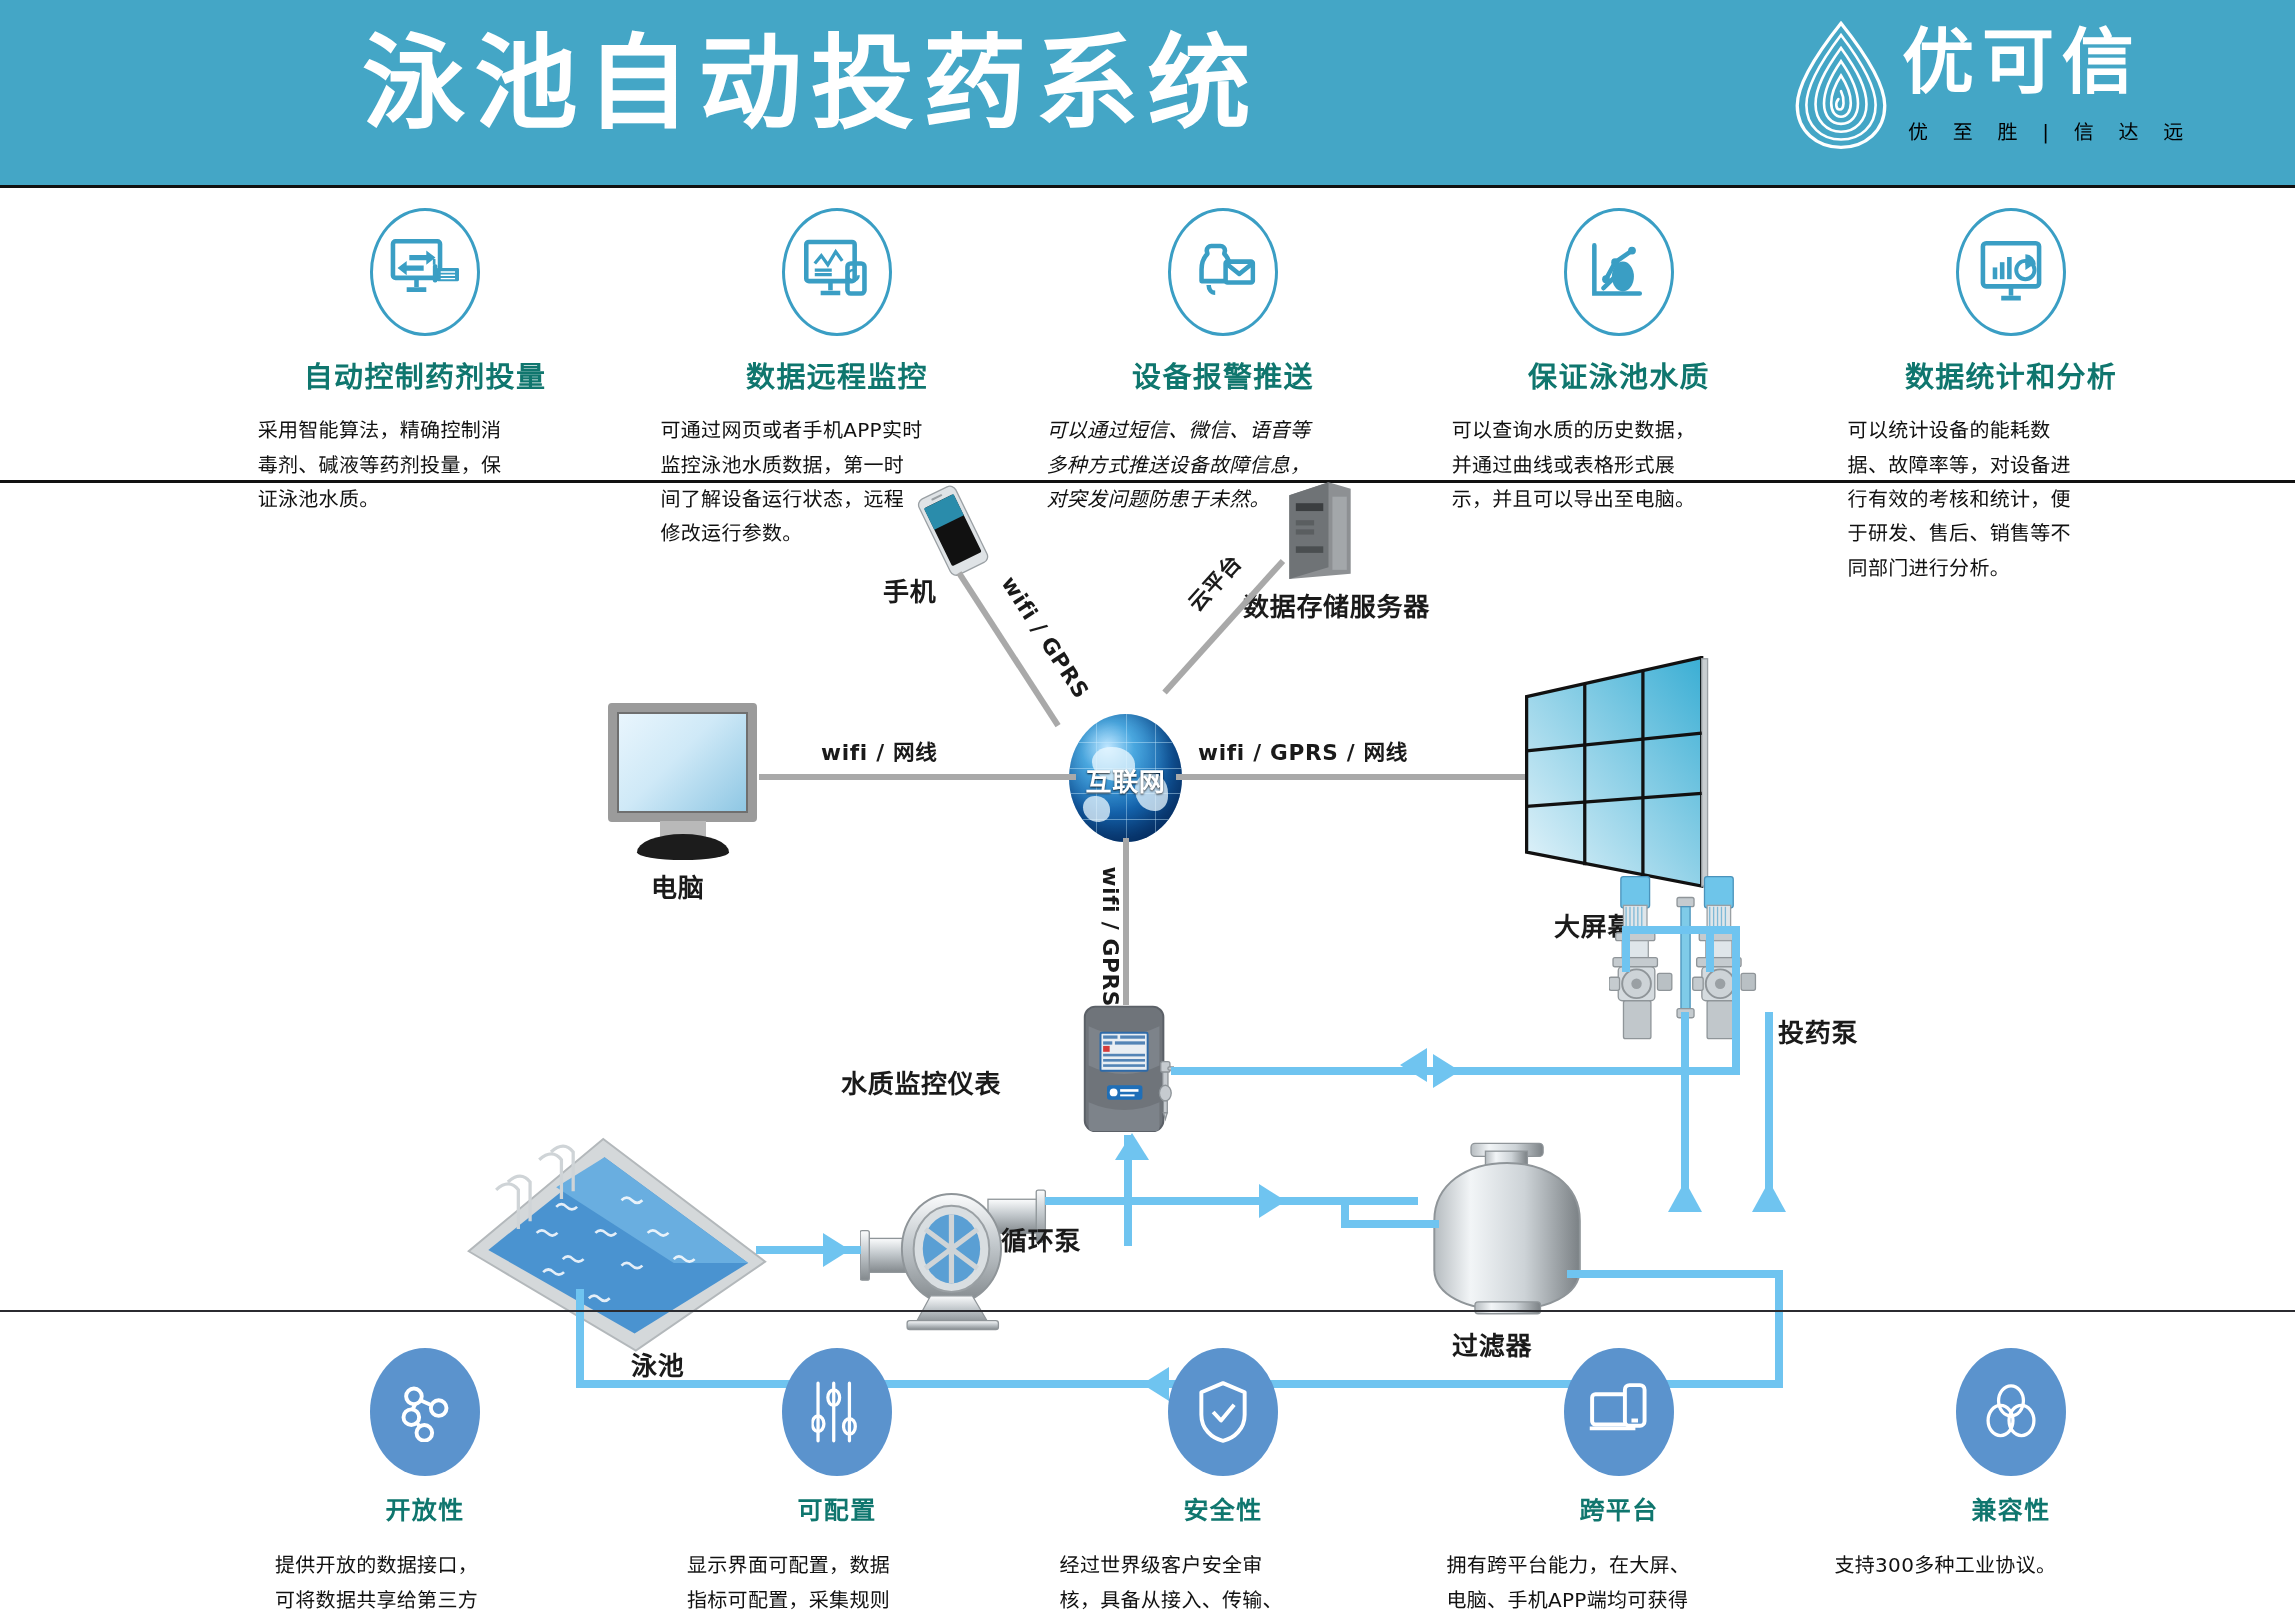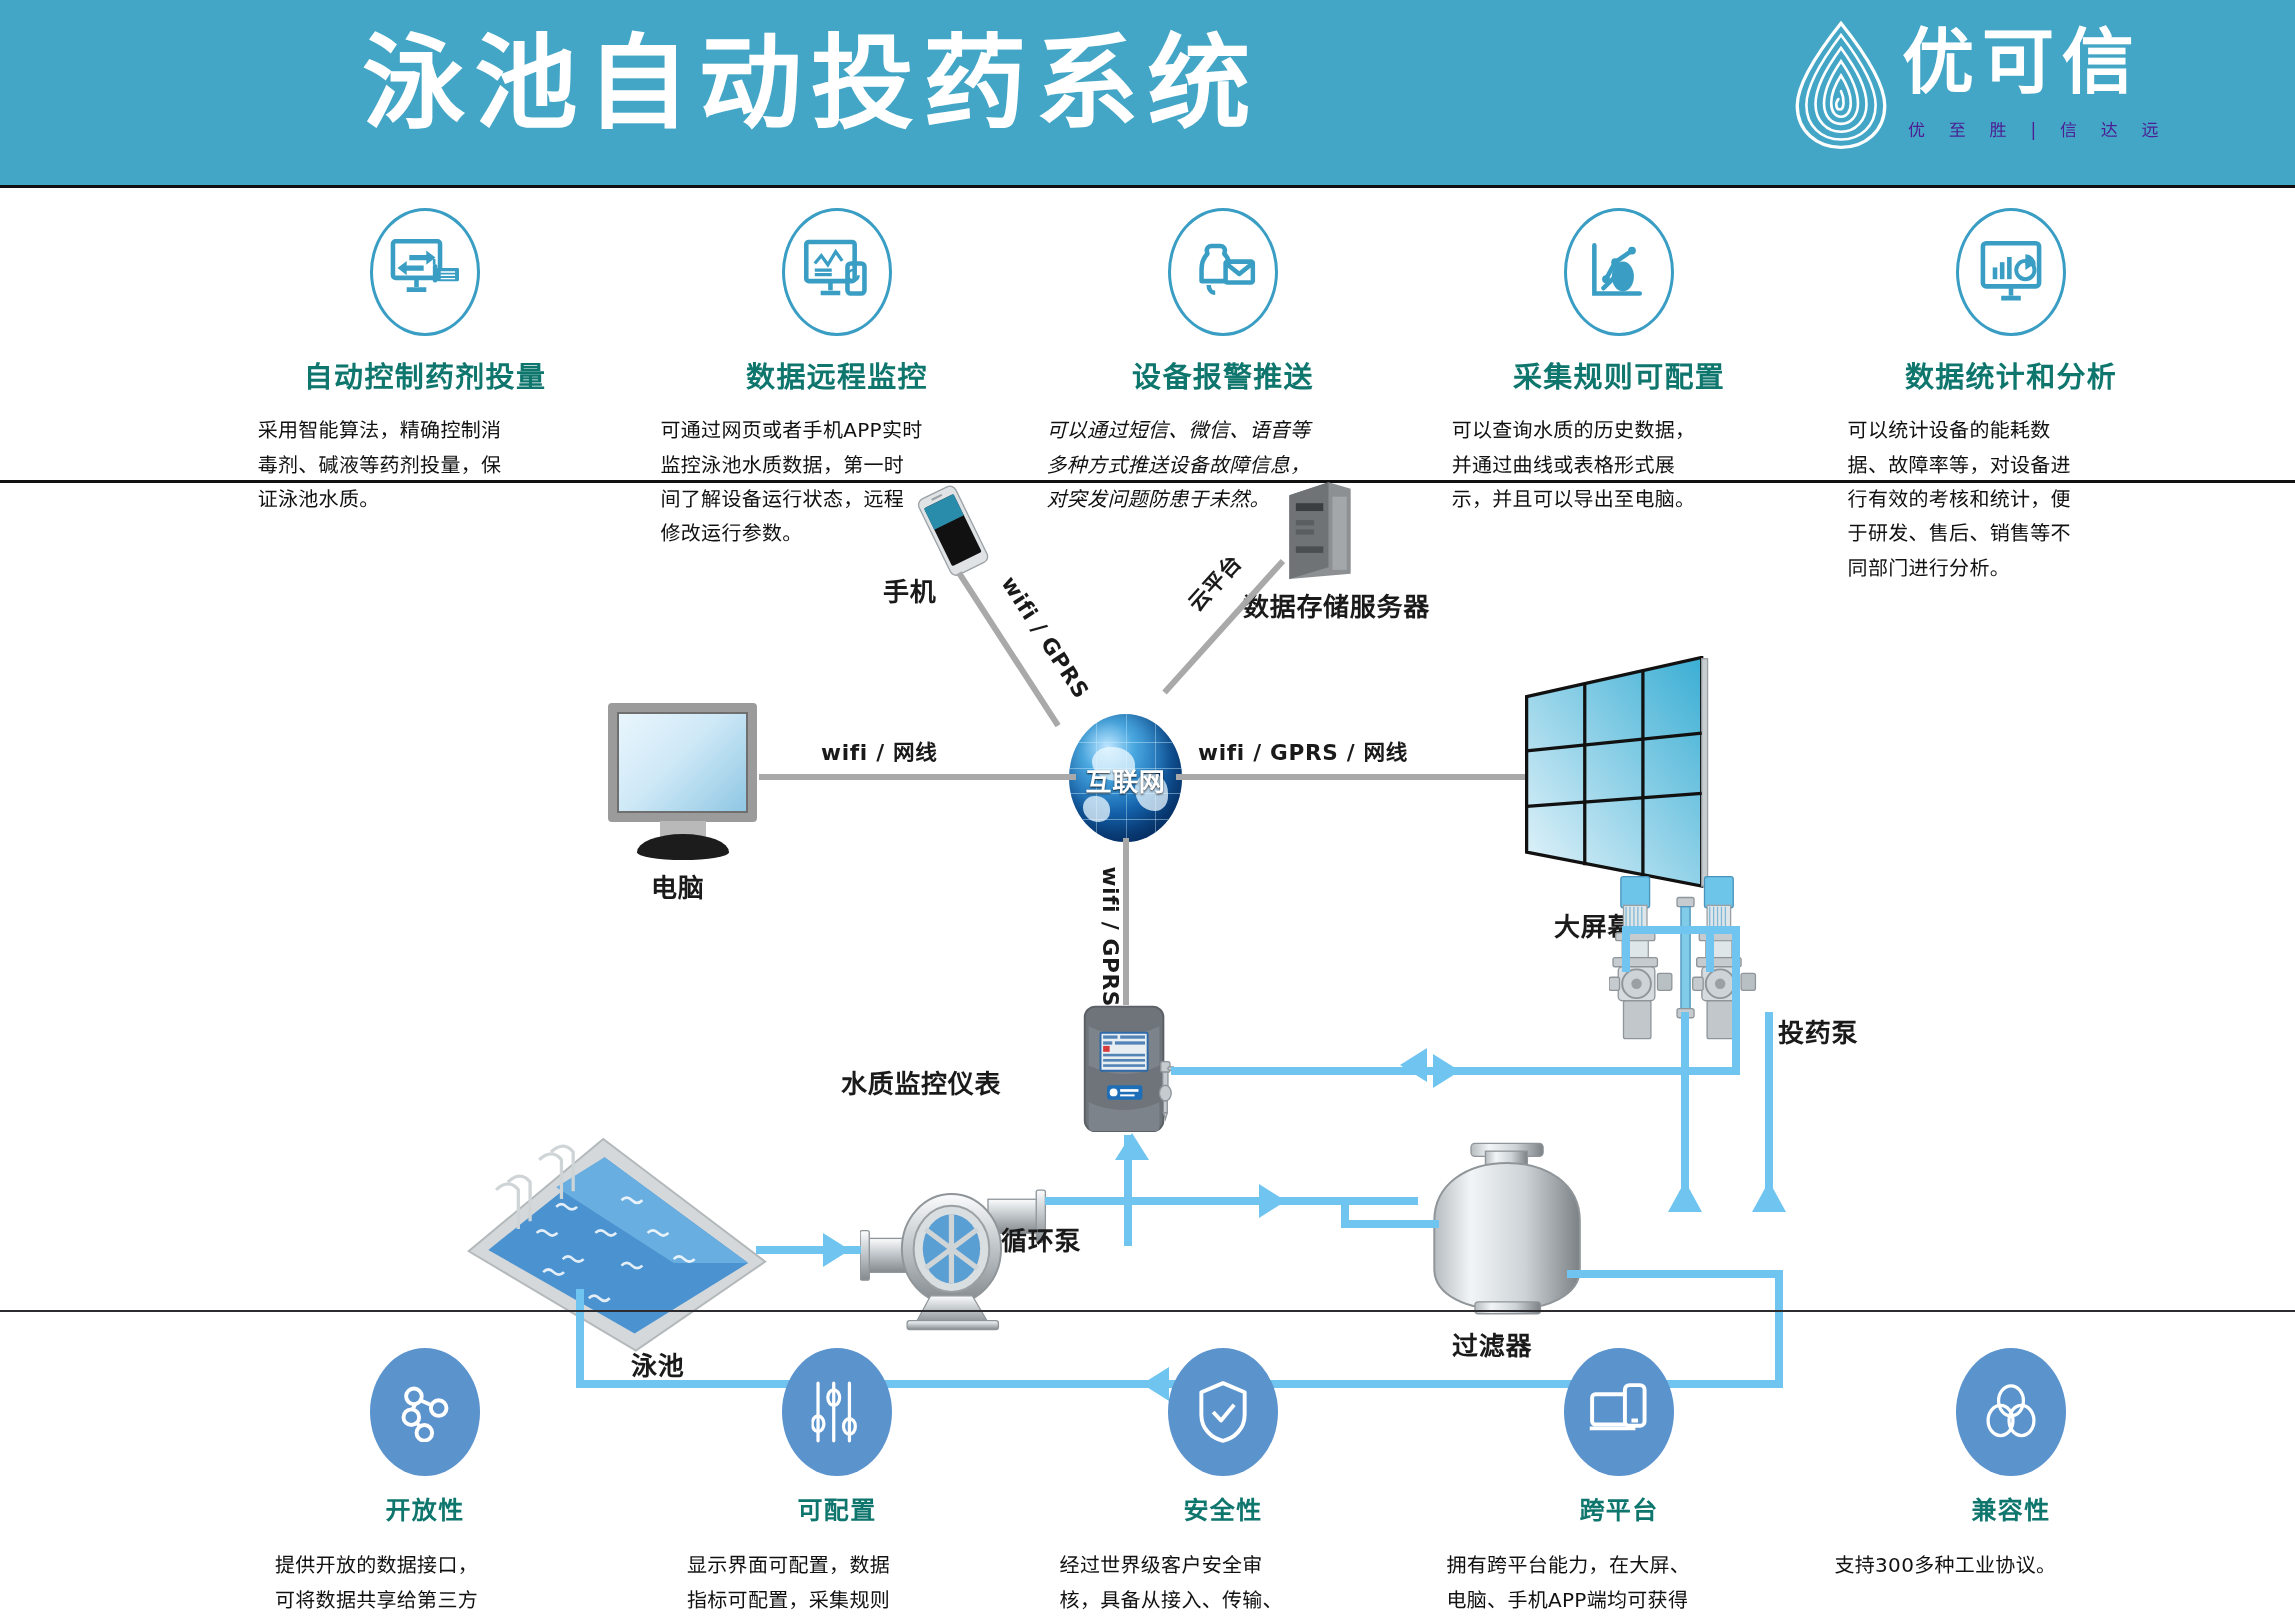--- a/index.html
+++ b/index.html
@@ -18,21 +18,21 @@
     color:#ffffff;font-size:103px;font-weight:700;letter-spacing:9.2px;
     font-family:"DejaVu Sans","Liberation Sans",sans-serif;line-height:1.15;
   }
   .logo-wrap{position:absolute;left:1792px;top:14px;width:406px;height:147px;}
   .logo-mark{position:absolute;left:0;top:3.9px;width:98px;height:134px;}
   .logo-name{
     position:absolute;left:110px;top:11.8px;color:#fff;font-size:72px;font-weight:700;
     letter-spacing:7.9px;line-height:1;
   }
   .logo-tag{
-    position:absolute;left:116px;top:102px;color:#4c1d95;font-size:17px;letter-spacing:9.2px;
+    position:absolute;left:116px;top:102px;color:#000000;font-size:20px;letter-spacing:9.2px;
     white-space:nowrap;
   }
 
   
   .rule{position:absolute;left:0;width:2295px;height:2.6px;background:#111;}
   .rule-thin{position:absolute;left:0;width:2295px;height:2px;background:#2b2b30;}
 
   
   .feat{position:absolute;width:366px;}
   .feat .circ{
@@ -182,21 +182,21 @@
           <path d="M26 72l18-18"></path>
         </g>
         <g fill="#3a9ec4">
           <circle cx="30" cy="58" r="6"></circle>
           <circle cx="44" cy="32" r="6"></circle>
           <circle cx="70" cy="14" r="6"></circle>
           <ellipse cx="56" cy="54" rx="17" ry="23"></ellipse>
         </g>
       </svg>
     </div>
-    <div class="ttl">采集规则可配置</div>
+    <div class="ttl">保证泳池水质</div>
     <div class="body" style="width:249px;margin-left:15.7px;">可以查询水质的历史数据，并通过曲线或表格形式展示，并且可以导出至电脑。</div>
   </div>
 
   <div class="feat top" style="left:1828px;top:208px;">
     <div class="circ">
       <svg width="63" height="64" viewBox="0 0 96 98">
         <g fill="none" stroke="#3a9ec4" stroke-width="7">
           <rect x="5" y="5" width="86" height="66" rx="5"></rect>
           <path d="M48 71v14M33 89h30"></path>
         </g>

